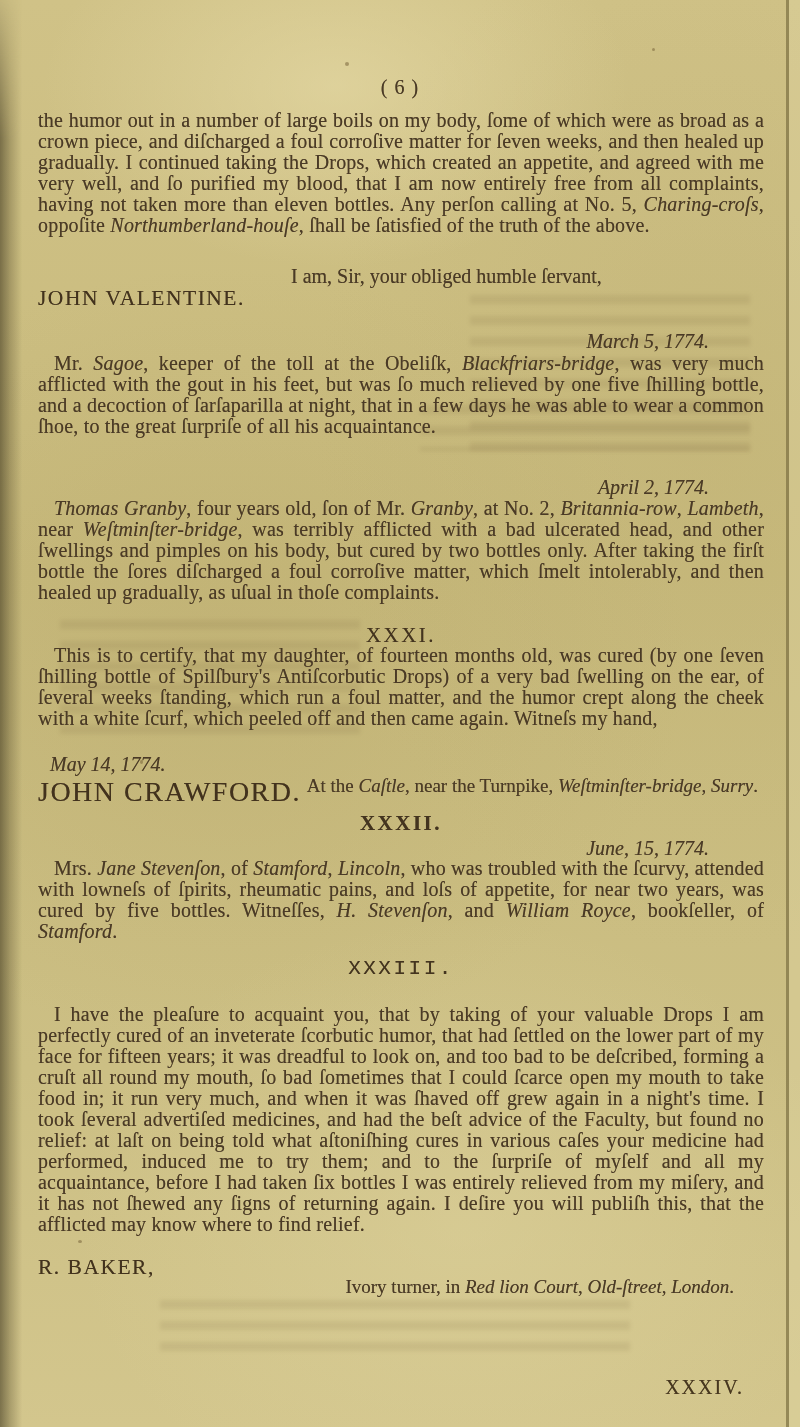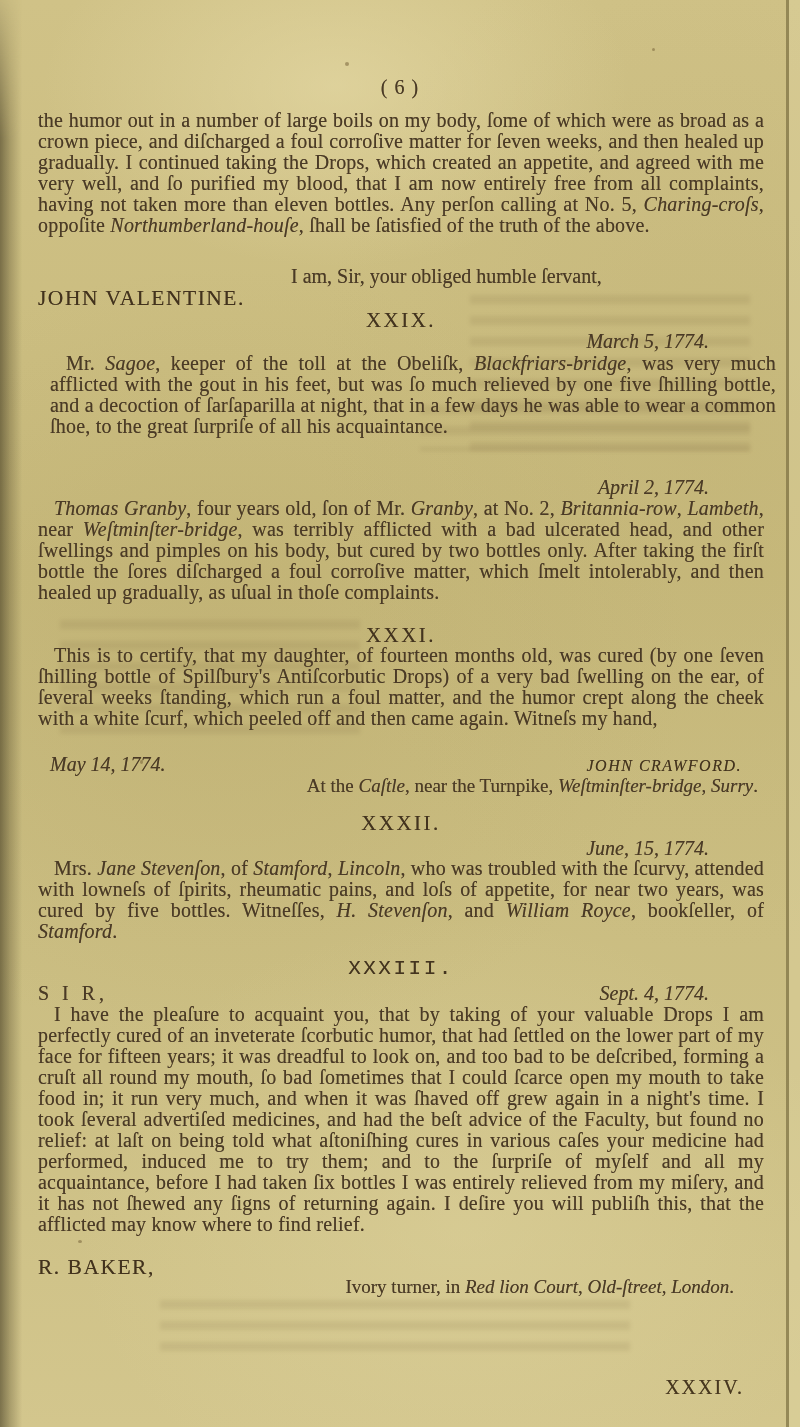--- a/index.html
+++ b/index.html
@@ -42,44 +42,44 @@
   .block { position:absolute; left:38px; width:726px; }
   .body { font-size:20px; line-height:21px; text-align:justify; margin:0; letter-spacing:0.2px; }
   .indent { text-indent:16px; }
   .folio { position:absolute; left:0; top:76px; width:800px; text-align:center; font-size:20px; letter-spacing:1px; }
   .heading { font-size:21px; line-height:22px; text-align:center; letter-spacing:2.5px; color:#43341f; }
   .dateline { font-style:italic; text-align:right; padding-right:55px; box-sizing:border-box; font-size:20px; line-height:21px; }
   .valediction { font-size:20px; line-height:21px; padding-left:253px; box-sizing:border-box; }
   .signature { font-size:21.5px; line-height:22px; letter-spacing:1.5px; color:#42321d; text-align:left; box-sizing:border-box; }
   .sig-valentine { padding-right:48px; }
   .pos-baker { padding-right:25px; }
-  .dual { display:flex; justify-content:space-between; align-items:baseline; }
+  .dual { display:flex; justify-content:space-between; align-items:baseline;flex-direction:column; }
   .date-left { font-style:italic; padding-left:12px; font-size:20px; }
-  .sig-inline { font-size:16px; letter-spacing:1.5px; color:#42321d; padding-right:22px;font-style:italic; }
+  .sig-inline { font-size:28px; letter-spacing:1.5px; color:#42321d; padding-right:22px; }
   .salutation { letter-spacing:4px; font-size:20px; }
   .date-inline { font-style:italic; padding-right:55px; font-size:20px; }
   .address { font-size:19px; line-height:21px; box-sizing:border-box; }
   .pos-castle { text-align:right; padding-right:6px; }
   .pos-ivory  { text-align:right; padding-right:30px; }
   .catchword { position:absolute; top:1376px; right:56px; font-size:20px; letter-spacing:2px; color:#47371f; }
 
   .pos-intro   { top:110px; }
   .pos-vale    { top:266px; }
   .pos-sigval  { top:287px; }
   .pos-h29     { top:309px; }
   .pos-d29     { top:331px; }
-  .pos-p29     { top:353px;margin-left:12px; }
+  .pos-p29     { top:353px; }
   .pos-h30     { top:450px; }
   .pos-d30     { top:477px; }
   .pos-p30     { top:498px; }
   .pos-h31     { top:624px; }
   .pos-p31     { top:645px; }
   .pos-crawford{ top:753px; }
   .pos-castle  { top:775px; }
-  .pos-h32     { top:812px; }
+  .pos-h32     { top:812px;font-weight:bold; }
   .pos-d32     { top:838px; }
   .pos-p32     { top:858px; }
   .pos-h33     { top:958px;font-family:Liberation Mono, monospace; }
   .pos-sir     { top:982px; }
   .pos-p33     { top:1004px; }
   .pos-bakerln { top:1256px; }
   .pos-ivoryln { top:1276px; }
 </style>
 </head>
 <body>
@@ -98,43 +98,38 @@
   <div class="speck s2"></div>
   <div class="speck s3"></div>
   <div class="speck s4"></div>
 
   <div class="folio">(  6  )</div>
 
   <p class="block body pos-intro"><span>the humor out in a number of large boils on my body, ſome of which were as broad as a crown piece, and diſcharged a foul corroſive matter for ſeven weeks, and then healed up gradually.  I continued taking the Drops, which created an appetite, and agreed with me very well, and ſo purified my blood, that I am now entirely free from all complaints, having not taken more than eleven bottles.  Any perſon calling at No. 5, </span><span style="font-style: italic;">Charing-croſs</span><span>, oppoſite </span><span style="font-style: italic;">Northumberland-houſe</span><span>, ſhall be ſatisfied of the truth of the above.</span></p>
   <div class="block valediction pos-vale">I am, Sir, your obliged humble ſervant,</div>
   <div class="block signature sig-valentine pos-sigval">JOHN VALENTINE.</div>
 
-  <div class="block heading pos-h29">XXIX.</div>
   <div class="block dateline pos-d29">March 5, 1774.</div>
   <p class="block body indent pos-p29"><span>Mr. </span><span style="font-style: italic;">Sagoe</span><span>, keeper of the toll at the Obeliſk, </span><span style="font-style: italic;">Blackfriars-bridge</span><span>, was very much afflicted with the gout in his feet, but was ſo much relieved by one five ſhilling bottle, and a decoction of ſarſaparilla at night, that in a few days he was able to wear a common ſhoe, to the great ſurpriſe of all his acquaintance.</span></p>
 
   <div class="block dateline pos-d30">April 2, 1774.</div>
   <p class="block body indent pos-p30"><span style="font-style: italic;">Thomas Granby</span><span>, four years old, ſon of Mr. </span><span style="font-style: italic;">Granby</span><span>, at No. 2, </span><span style="font-style: italic;">Britannia-row</span><span>, </span><span style="font-style: italic;">Lambeth</span><span>, near </span><span style="font-style: italic;">Weſtminſter-bridge</span><span>, was terribly afflicted with a bad ulcerated head, and other ſwellings and pimples on his body, but cured by two bottles only.  After taking the firſt bottle the ſores diſcharged a foul corroſive matter, which ſmelt intolerably, and then healed up gradually, as uſual in thoſe complaints.</span></p>
 
   <div class="block heading pos-h31">XXXI.</div>
   <p class="block body indent pos-p31"><span>This is to certify, that my daughter, of fourteen months old, was cured (by one ſeven ſhilling bottle of Spilſbury's Antiſcorbutic Drops) of a very bad ſwelling on the ear, of ſeveral weeks ſtanding, which run a foul matter, and the humor crept along the cheek with a white ſcurf, which peeled off and then came again.  Witneſs my hand,</span></p>
   <div class="block dual pos-crawford">
     <span class="date-left">May 14, 1774.</span>
     <span class="sig-inline">JOHN CRAWFORD.</span>
   </div>
   <div class="block address pos-castle"><span>At the </span><span style="font-style: italic;">Caſtle</span><span>, near the Turnpike, </span><span style="font-style: italic;">Weſtminſter-bridge</span><span>, </span><span style="font-style: italic;">Surry</span><span>.</span></div>
 
   <div class="block heading pos-h32">XXXII.</div>
   <div class="block dateline pos-d32">June, 15, 1774.</div>
   <p class="block body indent pos-p32"><span>Mrs. </span><span style="font-style: italic;">Jane Stevenſon</span><span>, of </span><span style="font-style: italic;">Stamford</span><span>, </span><span style="font-style: italic;">Lincoln</span><span>, who was troubled with the ſcurvy, attended with lowneſs of ſpirits, rheumatic pains, and loſs of appetite, for near two years, was cured by five bottles.  Witneſſes, </span><span style="font-style: italic;">H. Stevenſon</span><span>, and </span><span style="font-style: italic;">William Royce</span><span>, bookſeller, of </span><span style="font-style: italic;">Stamford</span><span>.</span></p>
 
   <div class="block heading pos-h33">XXXIII.</div>
-  <div class="block dual pos-sir">
-    <span class="salutation">S I R,</span>
-    <span class="date-inline">Sept. 4, 1774.</span>
-  </div>
   <p class="block body indent pos-p33"><span>I have the pleaſure to acquaint you, that by taking of your valuable Drops I am perfectly cured of an inveterate ſcorbutic humor, that had ſettled on the lower part of my face for fifteen years; it was dreadful to look on, and too bad to be deſcribed, forming a cruſt all round my mouth, ſo bad ſometimes that I could ſcarce open my mouth to take food in; it run very much, and when it was ſhaved off grew again in a night's time.  I took ſeveral advertiſed medicines, and had the beſt advice of the Faculty, but found no relief: at laſt on being told what aſtoniſhing cures in various caſes your medicine had performed, induced me to try them; and to the ſurpriſe of myſelf and all my acquaintance, before I had taken ſix bottles I was entirely relieved from my miſery, and it has not ſhewed any ſigns of returning again.  I deſire you will publiſh this, that the afflicted may know where to find relief.</span></p>
   <div class="block signature pos-baker pos-bakerln">R. BAKER,</div>
   <div class="block address pos-ivory pos-ivoryln"><span>Ivory turner, in </span><span style="font-style: italic;">Red lion Court</span><span>, </span><span style="font-style: italic;">Old-ſtreet</span><span>, </span><span style="font-style: italic;">London</span><span>.</span></div>
 
   <div class="catchword">XXXIV.</div>
 
 </div>
 
 </body></html>

